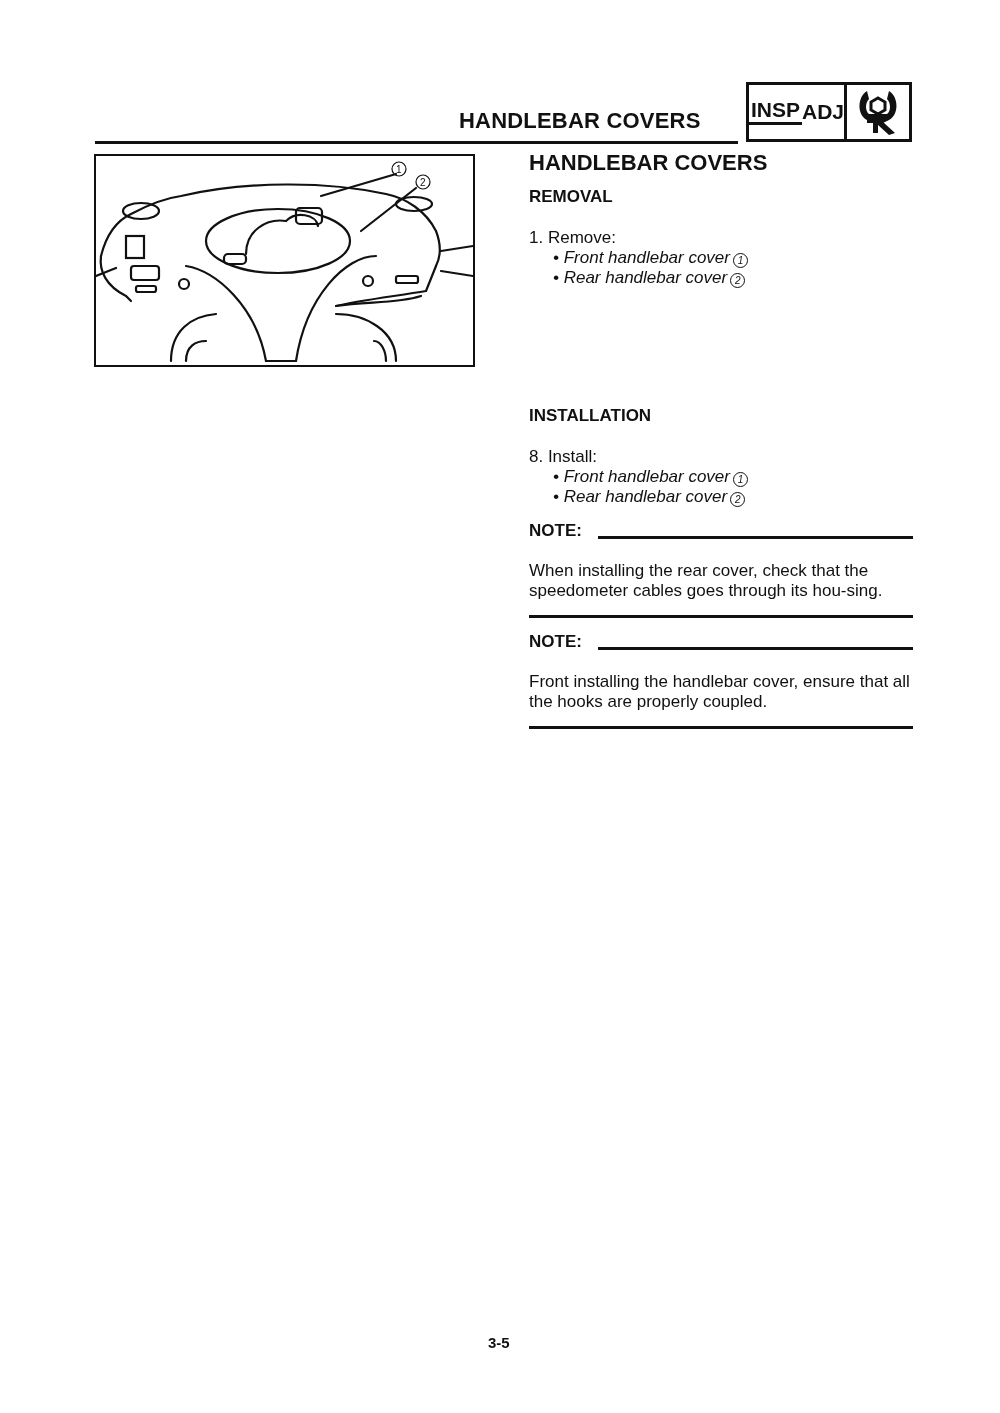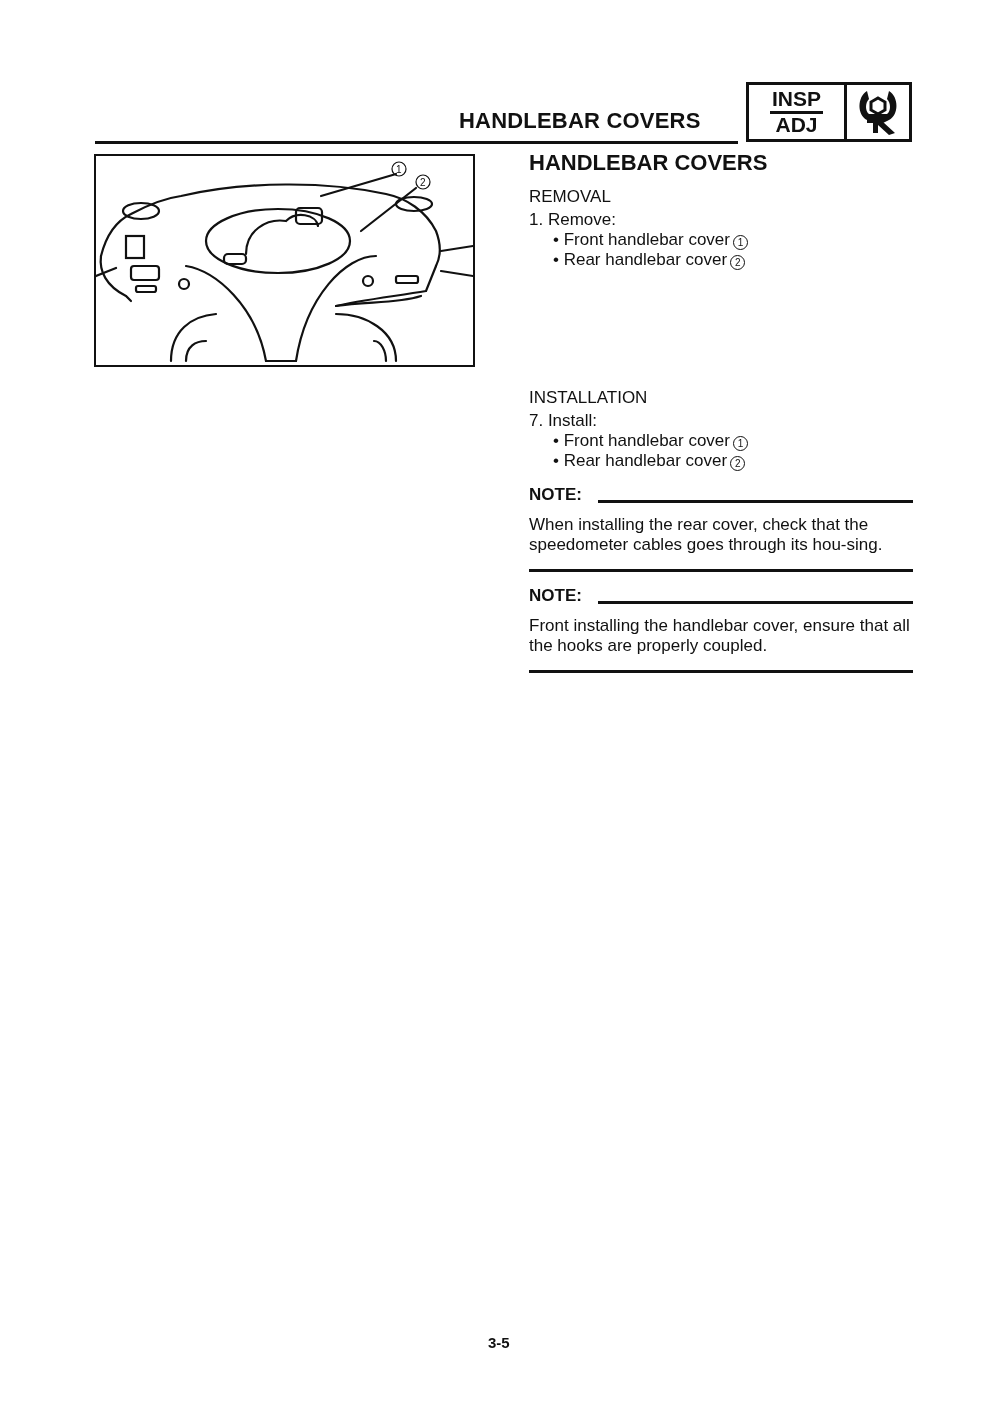--- a/index.html
+++ b/index.html
@@ -12,44 +12,44 @@
       font-size: 22px; font-weight: bold; letter-spacing: 0.2px;
     }
     .header-rule {
       position: absolute; left: 95px; top: 141px; width: 643px; height: 3px; background: #111;
     }
     .badge {
       position: absolute; left: 746px; top: 82px; width: 166px; height: 60px;
       border: 3px solid #111; box-sizing: border-box; display: flex;
     }
     .badge-text {
-      width: 95px; border-right: 3px solid #111; display: flex; flex-direction: column;
+      width: 95px; border-right: 3px solid #111; display: flex; 
       align-items: center; justify-content: center; font-weight: bold; font-size: 21px; line-height: 22px;
     }
     .badge-text .insp { border-bottom: 3px solid #111; padding: 0 2px 1px; }
     .badge-icon { flex: 1; display: flex; align-items: center; justify-content: center; }
 
     .figure {
       position: absolute; left: 94px; top: 154px; width: 381px; height: 213px;
       border: 2px solid #111; box-sizing: border-box; overflow: hidden;
     }
 
     .content { position: absolute; left: 529px; top: 150px; width: 384px; font-size: 17px; line-height: 20px; }
     .section-title { font-size: 22px; font-weight: bold; margin: 0 0 10px; line-height: 26px; }
-    .sub-title { font-weight: normal; font-size: 17px; margin: 0; line-height: 22px; }
-    .step { margin: 2px 0 0; }
-    .bullet { margin-left: 24px; }
+    .sub-title { font-weight: bold; font-size: 17px; margin: 0; line-height: 22px; }
+    .step { margin: 20px 0 0; }
+    .bullet { margin-left: 24px; font-style: italic; }
     .circ {
       display: inline-block; width: 13px; height: 13px; border: 1px solid #111; border-radius: 50%;
       font-size: 10px; line-height: 13px; text-align: center; vertical-align: -1px; margin-left: 3px;
     }
     .note { margin-top: 14px; }
     .note-head { display: flex; align-items: center; font-weight: bold; }
     .note-line { flex: 1; height: 3px; background: #111; margin-left: 16px; margin-top: 12px; }
-    .note-body { margin-top: 10px; }
+    .note-body { margin-top: 20px; }
     .note-end { height: 3px; background: #111; margin-top: 14px; }
     .page-number { position: absolute; left: 488px; top: 1334px; font-size: 15px; font-weight: bold; }
   </style>
 </head>
 <body>
 
 <div class="header-title">HANDLEBAR COVERS</div>
 <div class="header-rule"></div>
 
 <div class="badge">
@@ -116,21 +116,21 @@
   <h2 class="section-title">HANDLEBAR COVERS</h2>
 
   <div class="sub-title">REMOVAL</div>
   <div class="step">1. Remove:</div>
   <div class="bullet"><span>• Front handlebar cover</span><span class="circ">1</span></div>
   <div class="bullet"><span>• Rear handlebar cover</span><span class="circ">2</span></div>
 
   <div style="height:117px"></div>
 
   <div class="sub-title">INSTALLATION</div>
-  <div class="step">7. Install:</div>
+  <div class="step">8. Install:</div>
   <div class="bullet"><span>• Front handlebar cover</span><span class="circ">1</span></div>
   <div class="bullet"><span>• Rear handlebar cover</span><span class="circ">2</span></div>
 
   <div class="note">
     <div class="note-head">
         <span>NOTE:</span>
         <span class="note-line"></span>
       </div>
     <div class="note-body">When installing the rear cover, check that the speedometer cables goes through its hou-sing.</div>
     <div class="note-end"></div>

